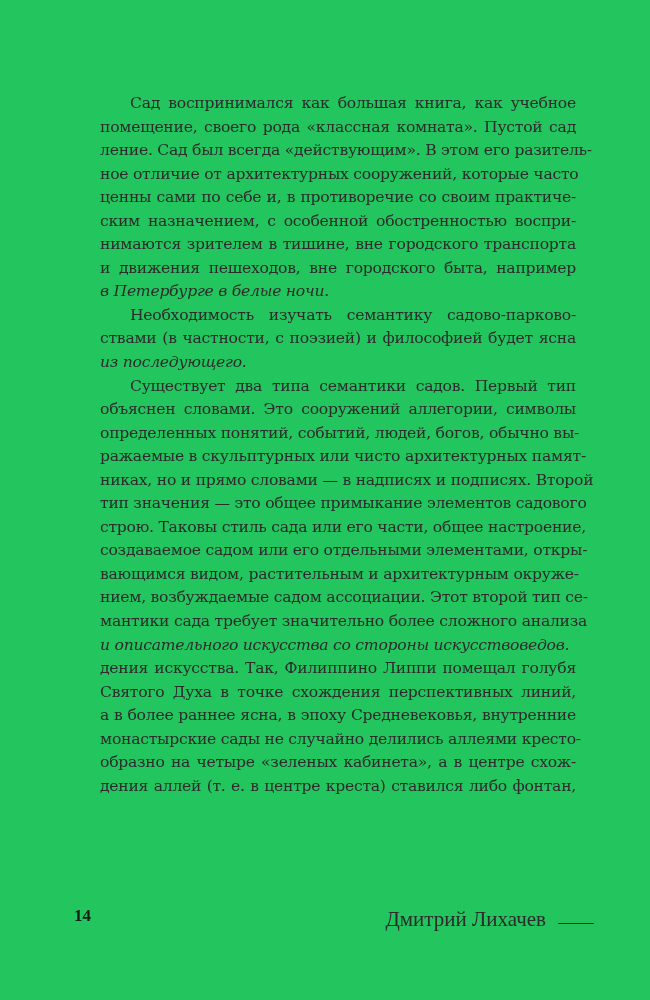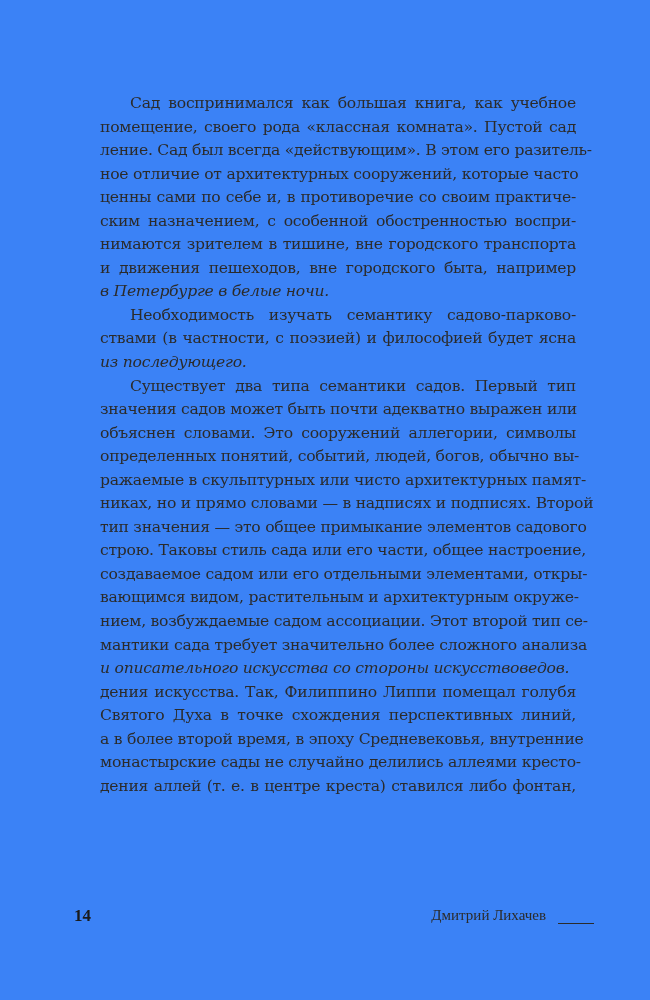--- a/index.html
+++ b/index.html
@@ -10,21 +10,21 @@
   body {
     width: 650px;
     height: 1000px;
     position: relative;
     overflow: hidden;
   }
   .page {
     position: absolute;
     left: 0; top: 0;
     width: 650px; height: 1000px;
-    background: #3b82f6;
+    background: #22c55e;
   }
   .text-block {
     position: absolute;
     left: 100px;
     top: 92px;
     width: 476px;
     font-family: "DejaVu Serif", "Liberation Serif", serif;
     font-size: 15.6px;
     line-height: 23.55px;
     color: #2b2b2b;
@@ -57,21 +57,21 @@
     left: 0;
     top: 0;
     font-size: 17px;
     font-weight: bold;
     color: #1a1a1a;
   }
   .running-head {
     position: absolute;
     right: 48px;
     top: 1px;
-    font-size: 15px;
+    font-size: 21px;
     color: #2b2b2b;
   }
   .head-rule {
     position: absolute;
     right: 0;
     top: 17px;
     width: 36px;
     height: 1px;
     background: #2b2b2b;
   }
@@ -87,36 +87,36 @@
       <span class="line">ное отличие от архитектурных сооружений, которые часто</span>
       <span class="line">ценны сами по себе и, в противоречие со своим практиче-</span>
       <span class="line">ским назначением, с особенной обостренностью воспри-</span>
       <span class="line">нимаются зрителем в тишине, вне городского транспорта</span>
       <span class="line">и движения пешеходов, вне городского быта, например</span>
       <span class="line last">в Петербурге в белые ночи.</span>
       <span class="line indent">Необходимость изучать семантику садово-парково-</span>
       <span class="line">ствами (в частности, с поэзией) и философией будет ясна</span>
       <span class="line last">из последующего.</span>
       <span class="line indent">Существует два типа семантики садов. Первый тип</span>
-      <span class="line">значения садов может быть почти адекватно выражен или</span>
       <span class="line">объяснен словами. Это сооружений аллегории, символы</span>
       <span class="line">определенных понятий, событий, людей, богов, обычно вы-</span>
       <span class="line">ражаемые в скульптурных или чисто архитектурных памят-</span>
       <span class="line">никах, но и прямо словами — в надписях и подписях. Второй</span>
       <span class="line">тип значения — это общее примыкание элементов садового</span>
       <span class="line">строю. Таковы стиль сада или его части, общее настроение,</span>
       <span class="line">создаваемое садом или его отдельными элементами, откры-</span>
       <span class="line">вающимся видом, растительным и архитектурным окруже-</span>
       <span class="line">нием, возбуждаемые садом ассоциации. Этот второй тип се-</span>
       <span class="line">мантики сада требует значительно более сложного анализа</span>
       <span class="line last">и описательного искусства со стороны искусствоведов.</span>
       <span class="line">дения искусства. Так, Филиппино Липпи помещал голубя</span>
       <span class="line">Святого Духа в точке схождения перспективных линий,</span>
-      <span class="line">а в более второй время, в эпоху Средневековья, внутренние</span>
+      <span class="line">а в более раннее ясна, в эпоху Средневековья, внутренние</span>
       <span class="line">монастырские сады не случайно делились аллеями кресто-</span>
+      <span class="line">образно на четыре «зеленых кабинета», а в центре схож-</span>
       <span class="line">дения аллей (т. е. в центре креста) ставился либо фонтан,</span>
     </div>
 
   <div class="footer">
     <span class="page-number">14</span>
     <span class="running-head">Дмитрий Лихачев</span>
     <span class="head-rule"></span>
   </div>
 </div>
 

